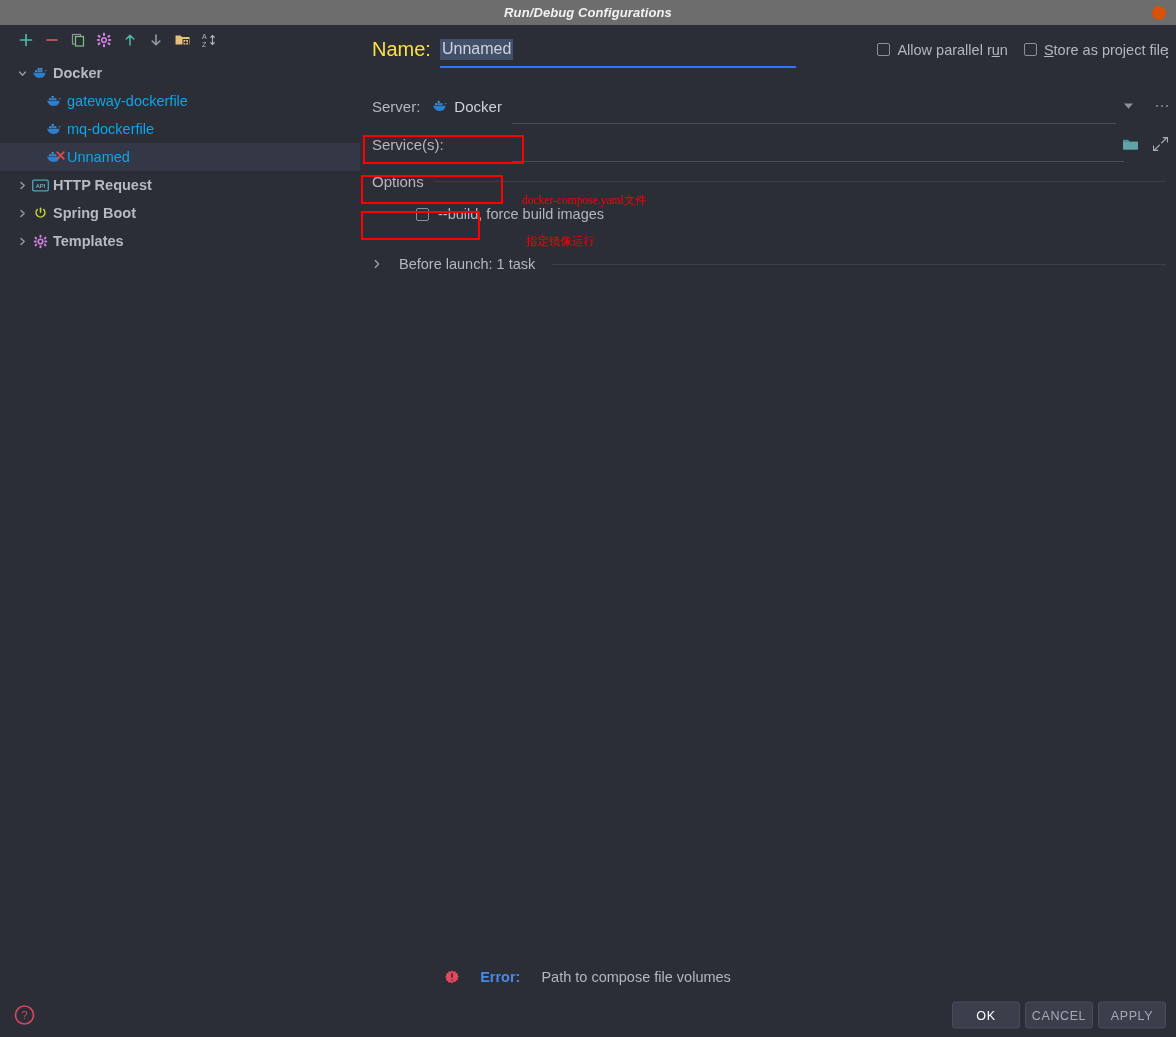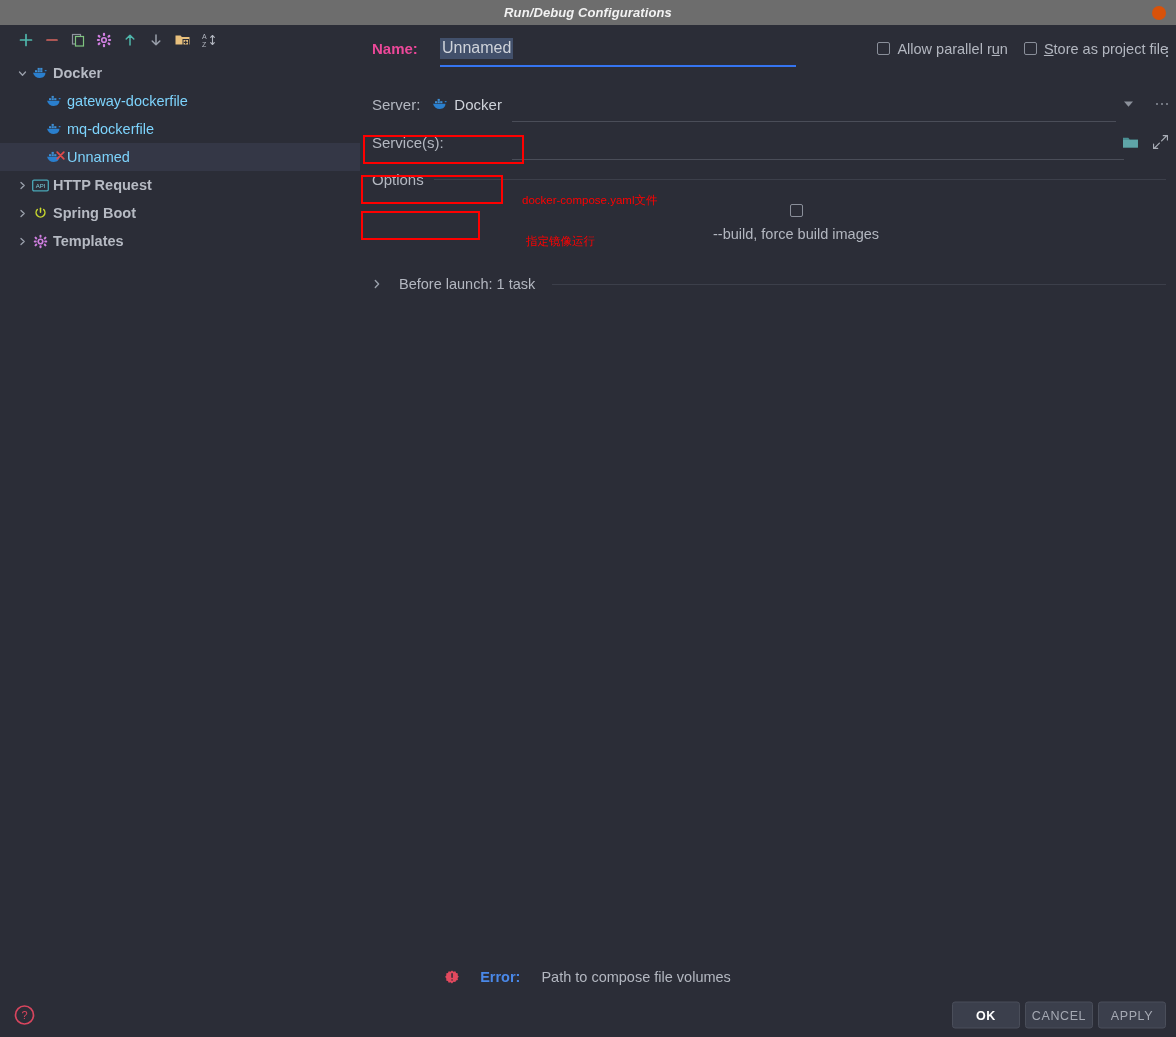--- a/index.html
+++ b/index.html
@@ -55,31 +55,31 @@
   .tree-row.sel{ background:#343746; }
   .tree-row .twisty{
     width:16px; height:16px; flex:0 0 16px; display:flex;
     align-items:center; justify-content:center; color:#9aa0ab; font-size:11px;
   }
   .tree-row .twisty svg{display:block;}
   .tree-row .ticon{ width:20px; flex:0 0 20px; display:flex; align-items:center; justify-content:center; position:relative;}
   .tree-row .tlabel{ margin-left:3px; }
   .tree-row.group .tlabel{ font-weight:bold; color:#b6bac3; }
   .tree-row.child{ padding-left:44px; }
-  .tree-row.child .tlabel{ color:#7dd3fc; }
+  .tree-row.child .tlabel{ color:#0ea5e9; }
   .err-x{ position:absolute; right:-1px; top:-3px; }
 
   
   #detail-inner{ padding:0; position:relative; height:100%; }
 
   .row{ display:flex; align-items:center; position:relative; }
 
   
   #name-row{ margin-top:13px; padding-left:12px; }
-  #name-label{ font-size:15px; color:#ec4899; width:68px;font-weight:bold; }
+  #name-label{ font-size:20px; color:#fde047; width:68px; }
   #name-field-wrap{ position:relative; width:356px; }
   #name-field{
     font-size:16px; color:#cfd3da; background:#42506b; display:inline-block;
     padding:1px 2px 2px 2px;
   }
   #name-underline{
     position:absolute; left:0; right:0; bottom:-8px; height:2px; background:#3574f0;
   }
   #top-right-opts{
     position:absolute; right:8px; top:50%; transform:translateY(-50%);
@@ -110,21 +110,21 @@
   }
   .annot-text{
     position:absolute; color:#ff0000; font-size:11.5px; white-space:nowrap;
   }
 
   
   #options-sec{ margin-top:10px; padding-left:12px; position:relative;}
   .sec-head{ display:flex; align-items:center; gap:10px; }
   .sec-head .sec-title{ font-size:15px; color:#b3b7c0; white-space:nowrap;}
   .sec-head .sec-rule{ flex:1; height:1px; background:#3c3f4a; margin-right:10px;}
-  .opt{ display:flex; align-items:center; gap:9px; margin-left:44px; margin-top:16px; font-size:14.5px; color:#b3b7c0;flex-direction:column;}
+  .opt{ display:flex; align-items:center; gap:9px; margin-left:44px; margin-top:16px; font-size:14.5px; color:#b3b7c0;}
 
   
   #before-launch{ margin-top:34px; padding-left:12px; display:flex; align-items:center; gap:17px;}
   #before-launch .bl-chev{ color:#9aa0ab; display:flex; align-items:center;}
   #before-launch .bl-text{ font-size:14.5px; color:#b3b7c0; white-space:nowrap;}
   #before-launch .bl-rule{ flex:1; height:1px; background:#3c3f4a; margin-right:10px;}
 
   
   #error-row{
     position:absolute; left:0; right:0; bottom:52px;
@@ -145,21 +145,21 @@
   #btns{
     position:absolute; right:10px; top:50%; transform:translateY(-50%);
     display:flex; gap:5px;
   }
   .dlg-btn{
     width:68px; height:27px; background:#3b3f4c; border:1px solid #4a4e5a;
     border-radius:3px; font-size:12.5px; letter-spacing:.6px;
     display:flex; align-items:center; justify-content:center;
     color:#a5a9b3; font-family:"Liberation Sans", sans-serif;
   }
-  .dlg-btn.primary{ color:#ffffff; font-weight:bold; }
+  .dlg-btn.primary{ color:#ffffff; font-weight:normal; }
 </style>
 </head>
 <body>
 
 <div id="titlebar">
   <span class="title">Run/Debug Configurations</span>
   <div id="close-btn"></div>
 </div>
 
 <div id="body-area">
@@ -446,21 +446,21 @@
               <path d="M3.3 1.6L6.6 5 3.3 8.4" stroke="#9aa0ab" stroke-width="1.4" fill="none" stroke-linecap="round" stroke-linejoin="round"></path>
             </svg>
         </span>
         <span class="bl-text">Before launch: 1 task</span>
         <span class="bl-rule"></span>
       </div>
 
       <div class="annot-box" style="left:3px; top:97px; width:161px; height:29px;"></div>
       <div class="annot-box" style="left:1px; top:137px; width:142px; height:29px;"></div>
       <div class="annot-box" style="left:1px; top:173px; width:119px; height:29px;"></div>
-      <div class="annot-text" style="left:162px; top:155px;">docker-compose.yaml文件</div>
+      <div class="annot-text" style="left:162px; top:155px;font-family:Liberation Serif, serif;">docker-compose.yaml文件</div>
       <div class="annot-text" style="left:166px; top:196px;">指定镜像运行</div>
 
     </div>
   </div>
 </div>
 
 <div id="error-row">
   <span>
     <svg width="14" height="14" viewBox="0 0 14 14" style="display:block">
       <path d="M7 .6l1.5 1.1 1.8-.4.8 1.7 1.8.5-.3 1.8 1.2 1.4-1.2 1.4.3 1.8-1.8.5-.8 1.7-1.8-.4L7 13.4l-1.5-1.1-1.8.4-.8-1.7-1.8-.5.3-1.8L.2 6.7l1.2-1.4-.3-1.8 1.8-.5.8-1.7 1.8.4z" fill="#e2495e"></path>

